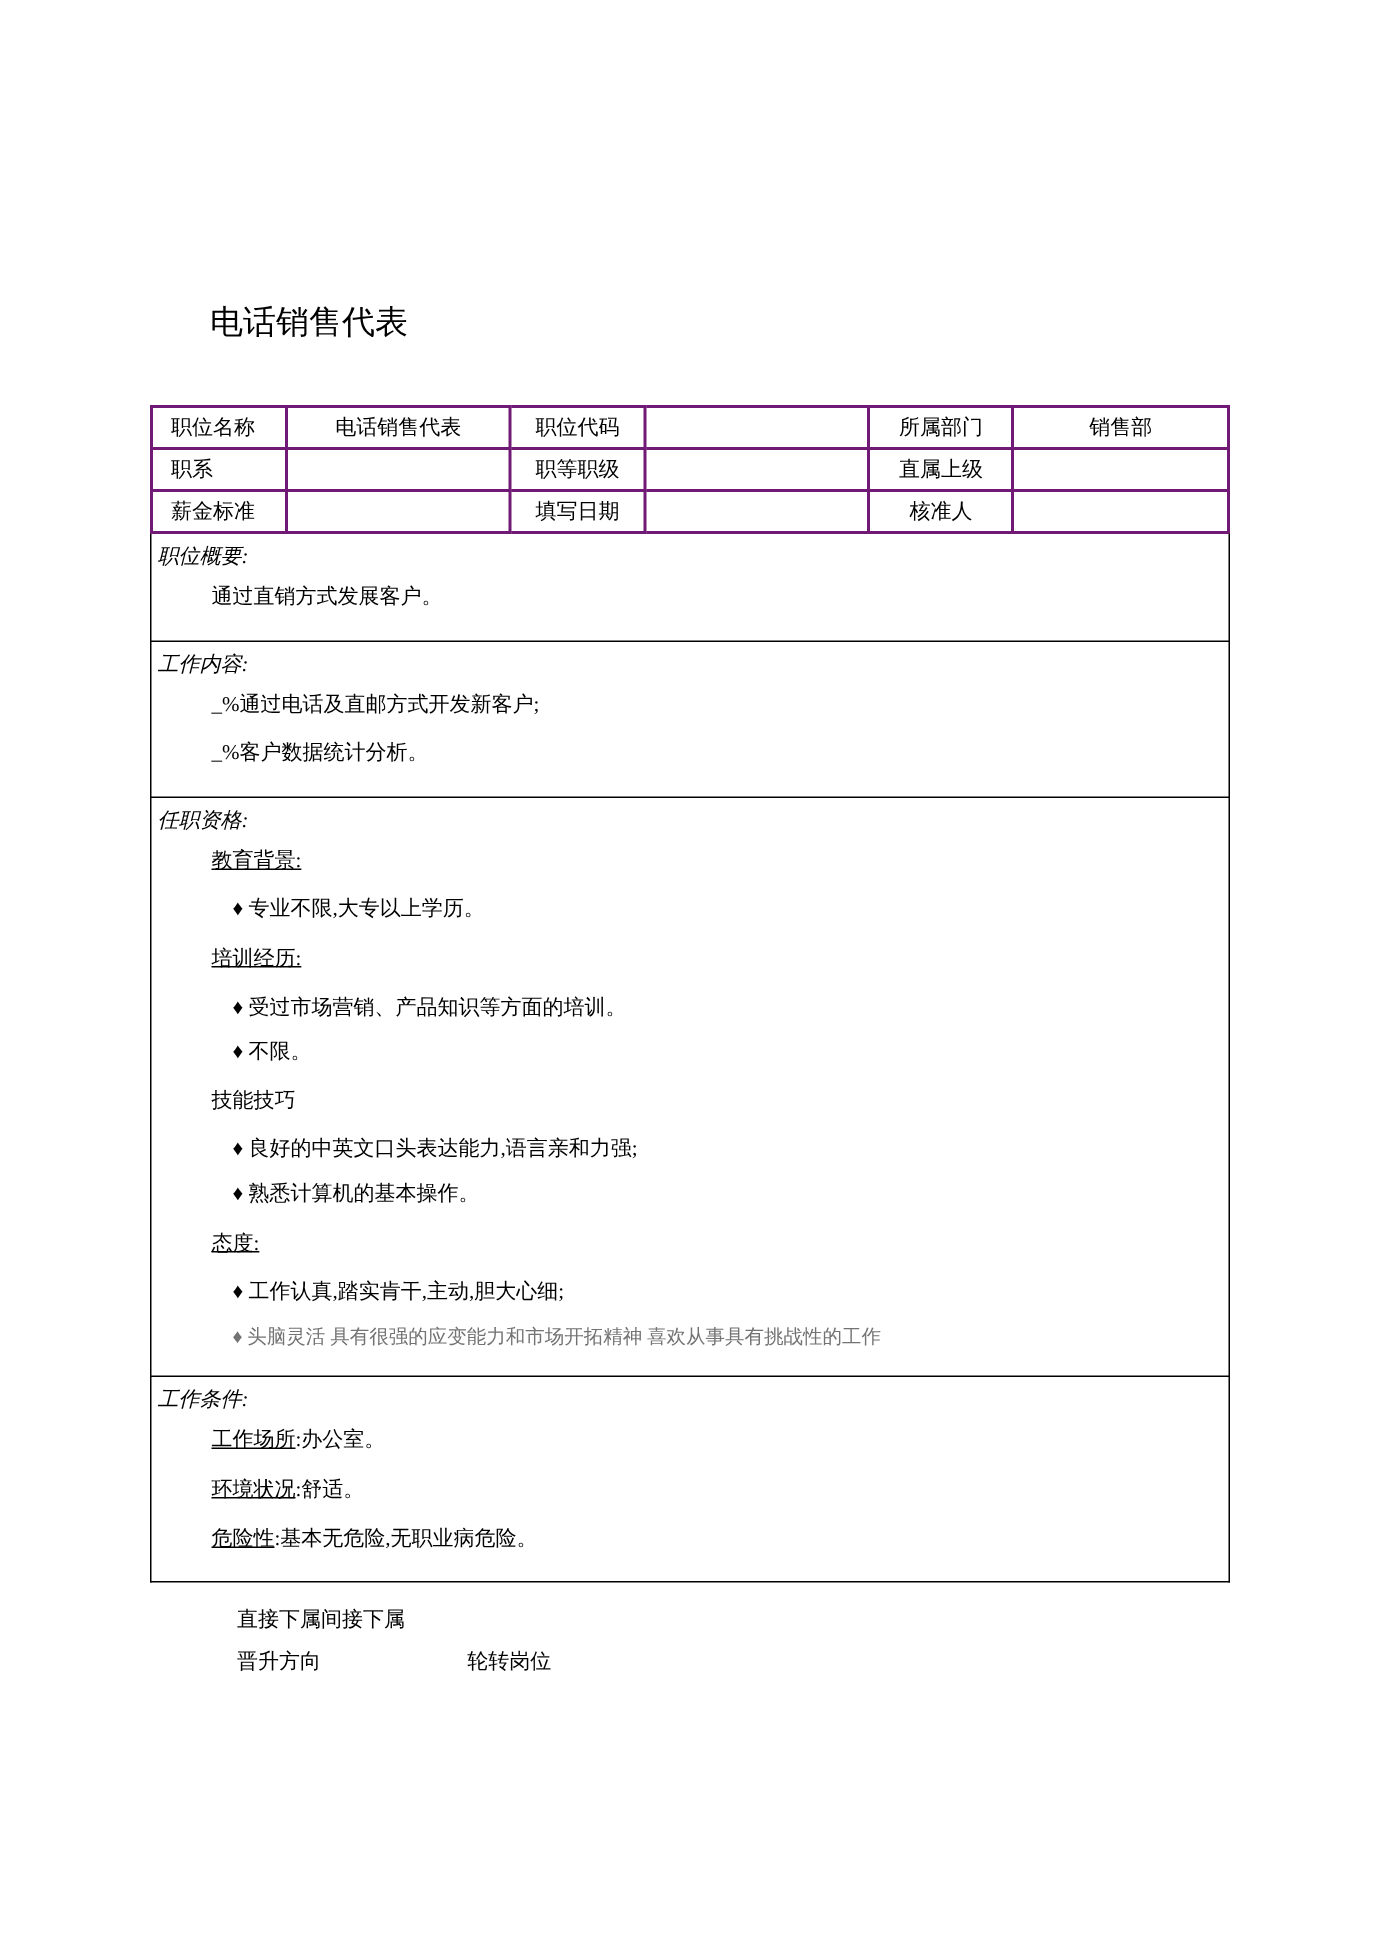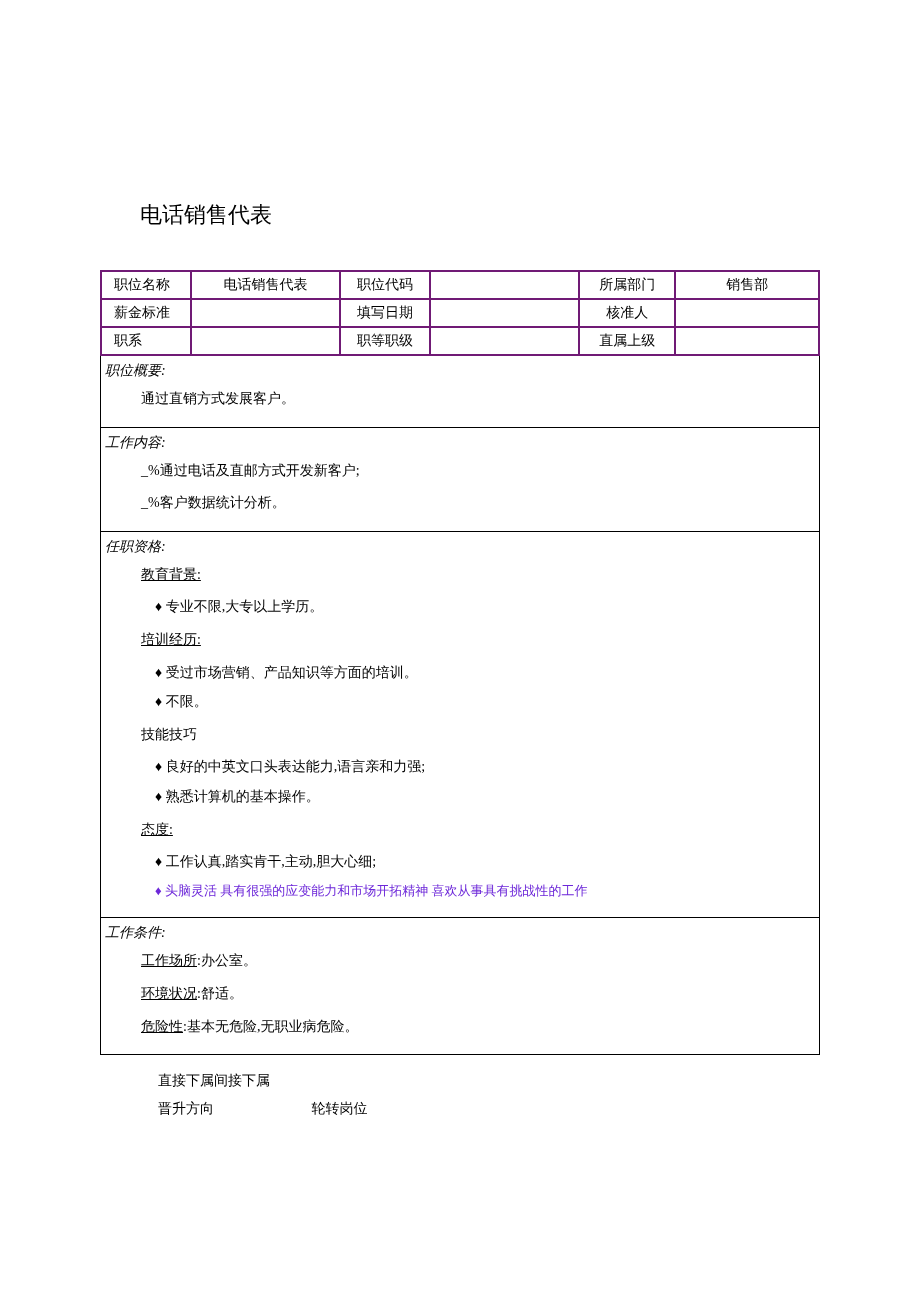--- a/index.html
+++ b/index.html
@@ -38,21 +38,21 @@
       padding: 6px 0 8px 0;
     }
     .box .hd { padding-left: 4px; margin-bottom: 6px; font-style: italic; }
     .box .ln { padding-left: 40px; margin: 6px 0; line-height: 1.9; }
     .box .ln2 { padding-left: 54px; margin: 3px 0; line-height: 1.9; }
     .ul { text-decoration: underline; }
     .truncated {
       white-space: nowrap;
       overflow: hidden;
       font-size: 13px;
-      color: #6d28d9;
+      color: #737373;
     }
     .footer {
       padding-left: 58px;
       margin-top: 12px;
       line-height: 2;
     }
     .footer .row2 span.r { display:inline-block; margin-left: 94px; }
   </style>
 </head>
 <body>
@@ -71,33 +71,33 @@
   <tbody>
       <tr>
     <td class="left">职位名称</td>
     <td class="val">电话销售代表</td>
     <td class="lbl">职位代码</td>
     <td class="val"></td>
     <td class="lbl">所属部门</td>
     <td class="val">销售部</td>
   </tr>
   <tr>
+    <td class="left">职系</td>
+    <td class="val"></td>
+    <td class="lbl">职等职级</td>
+    <td class="val"></td>
+    <td class="lbl">直属上级</td>
+    <td class="val"></td>
+  </tr>
+  <tr>
     <td class="left">薪金标准</td>
     <td class="val"></td>
     <td class="lbl">填写日期</td>
     <td class="val"></td>
     <td class="lbl">核准人</td>
-    <td class="val"></td>
-  </tr>
-  <tr>
-    <td class="left">职系</td>
-    <td class="val"></td>
-    <td class="lbl">职等职级</td>
-    <td class="val"></td>
-    <td class="lbl">直属上级</td>
     <td class="val"></td>
   </tr>
 </tbody>
   </table>
 
 <div class="box">
   <div class="hd">职位概要:</div>
   <div class="ln">通过直销方式发展客户。</div>
 </div>
 

